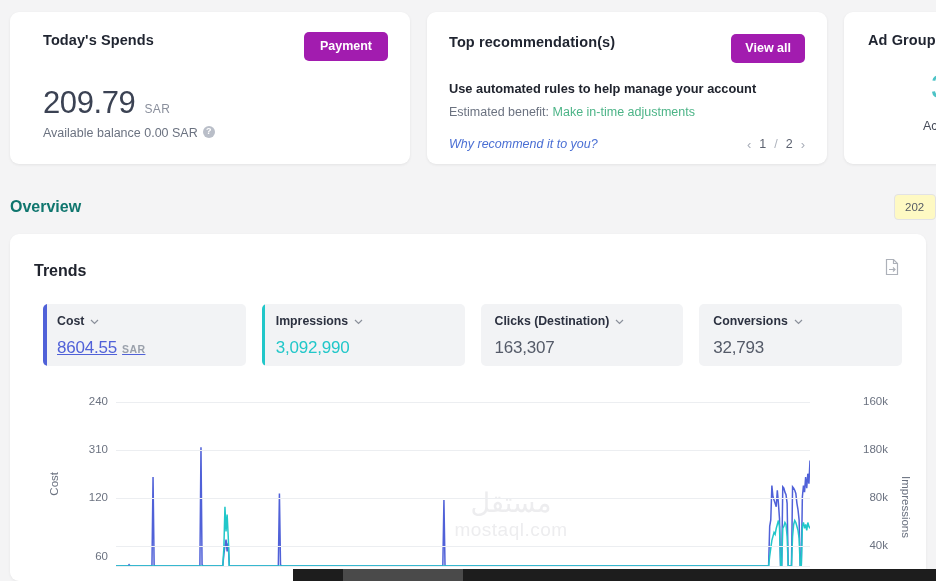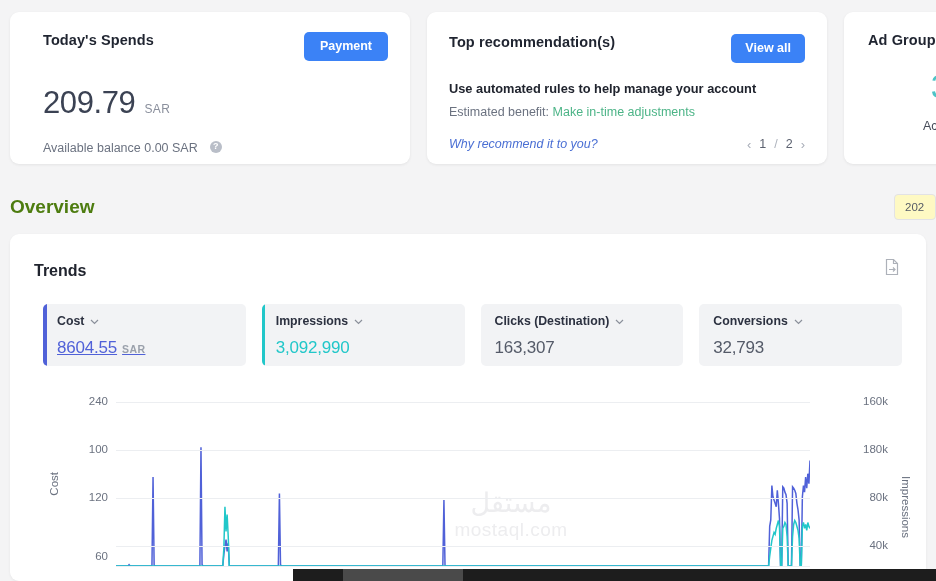--- a/index.html
+++ b/index.html
@@ -28,38 +28,38 @@
   .card-reco   { width: 400px; padding: 22px 22px 8px 22px; }
   .card-adgrp  { width: 190px; padding: 20px 22px 0 24px; overflow: hidden; }
 
   .card-title {
     font-size: 14.5px; font-weight: 700; color: #1f2430;
     letter-spacing: .1px;
   }
   .card-head { display: flex; align-items: flex-start; justify-content: space-between; }
 
   .btn-dark {
-    background: #3b82f6; color: #ffffff;
+    background: #a21caf; color: #ffffff;
     font-size: 12.5px; font-weight: 700;
     border: none; border-radius: 5px;
     padding: 8px 16px; cursor: pointer;
     line-height: 1; white-space: nowrap;
   }
   .btn-dark.small { padding: 8px 14px; }
 
   .spend-amount-row {
     margin-top: 24px; display: flex; align-items: baseline; gap: 9px;
   }
   .spend-amount {
     font-size: 31px; font-weight: 400; color: #3b4253; letter-spacing: -.4px;
   }
   .spend-cur { font-size: 12px; color: #8a8f9c; font-weight: 400; letter-spacing: .4px; }
   .spend-balance {
-    margin-top: 20px; font-size: 12.5px; color: #6b7280;
-    display: flex; gap: 12px;
+    margin-top: 5px; font-size: 12.5px; color: #6b7280;
+    display: flex; gap: 5px;
   }
   .q-icon {
     display: inline-flex; align-items: center; justify-content: center;
     width: 12px; height: 12px; border-radius: 50%;
     background: #b9bec8; color: #fff; font-size: 9px; font-weight: 700;
     line-height: 1; font-family: "Liberation Sans", sans-serif;
   }
 
   .reco-sub {
     margin-top: 18px; font-size: 12.8px; font-weight: 700; color: #20242e;
@@ -83,21 +83,21 @@
   .adgrp-label {
     margin-top: 16px; text-align: center; font-size: 12.5px; color: #454b58;
   }
 
   
   .overview-row {
     position: absolute; left: 0; top: 186px; width: 936px; height: 42px;
     display: flex; align-items: center; justify-content: space-between;
     padding: 0 10px 0 10px;
   }
-  .overview-title { font-size: 19px; font-weight: 700; color: #4d7c0f; }
+  .overview-title { font-size: 16px; font-weight: 700; color: #0f766e; }
   .date-pill {
     background: #fef9c3; border: 1px solid #e2e2e5; border-radius: 4px;
     font-size: 11.5px; color: #555b66; padding: 6px 10px;
     white-space: nowrap; overflow: hidden; width: 42px;
     position: relative; right: -10px; cursor: pointer;
   }
 
   
   .trends-panel {
     position: absolute; left: 10px; top: 234px;
@@ -326,21 +326,21 @@
           <div class="en">mostaql.com</div>
         </div>
       <div class="gridline" style="top: 18px;"></div>
           <div class="gridline" style="top: 66px;"></div>
           <div class="gridline" style="top: 114px;"></div>
           <div class="gridline" style="top: 162px;"></div>
           <div class="gridline" style="top: 182px;"></div>
         </div>
     <div class="tick left" style="top: 11px; left: 40px; width: 58px;">240</div>
         <div class="tick" style="top: 11px; right: 38px;">160k</div>
-        <div class="tick left" style="top: 59px; left: 40px; width: 58px;">100</div>
+        <div class="tick left" style="top: 59px; left: 40px; width: 58px;">310</div>
         <div class="tick" style="top: 59px; right: 38px;">180k</div>
         <div class="tick left" style="top: 107px; left: 40px; width: 58px;">120</div>
         <div class="tick" style="top: 107px; right: 38px;">80k</div>
         <div class="tick left" style="top: 166px; left: 40px; width: 58px;">60</div>
         <div class="tick" style="top: 155px; right: 38px;">40k</div>
       </div>
 
     <div class="hscroll">
       <div class="hscroll-thumb"></div>
     </div>

